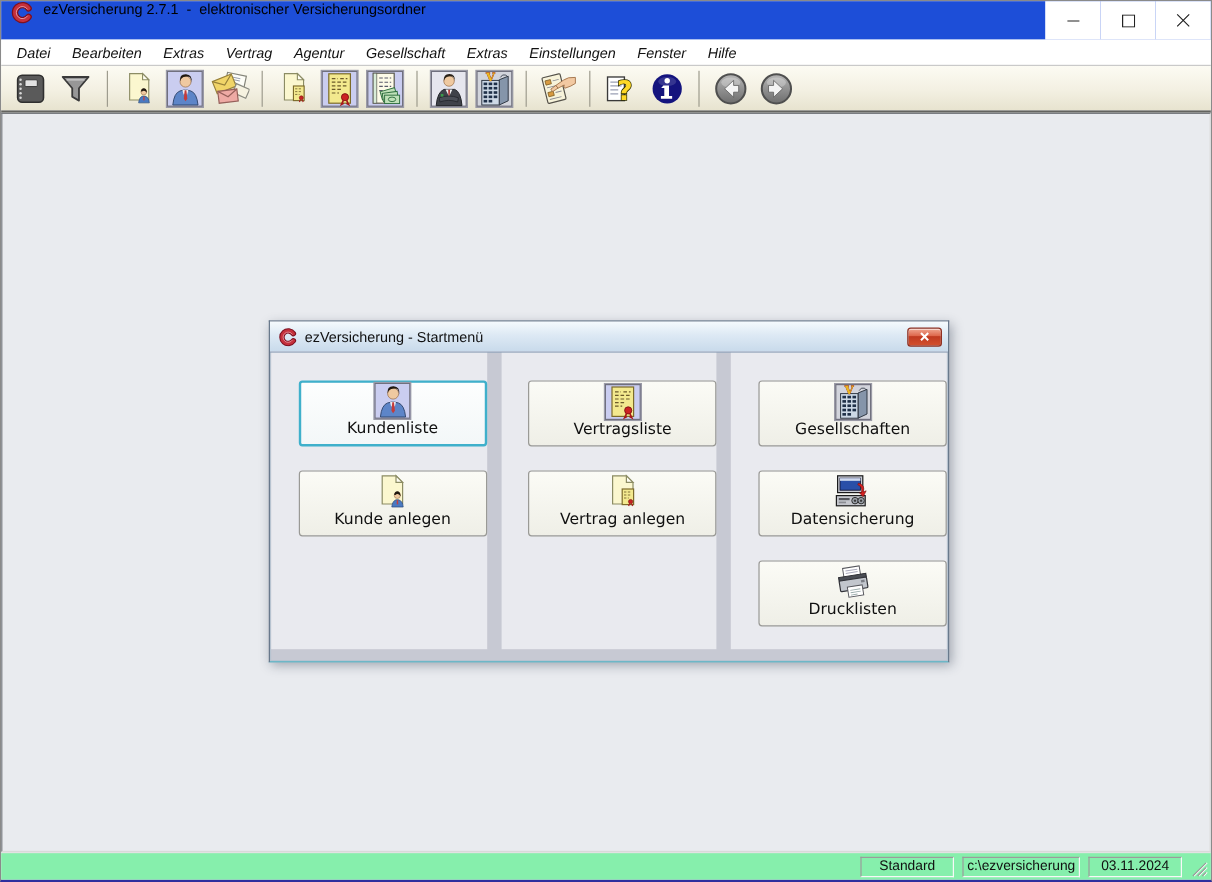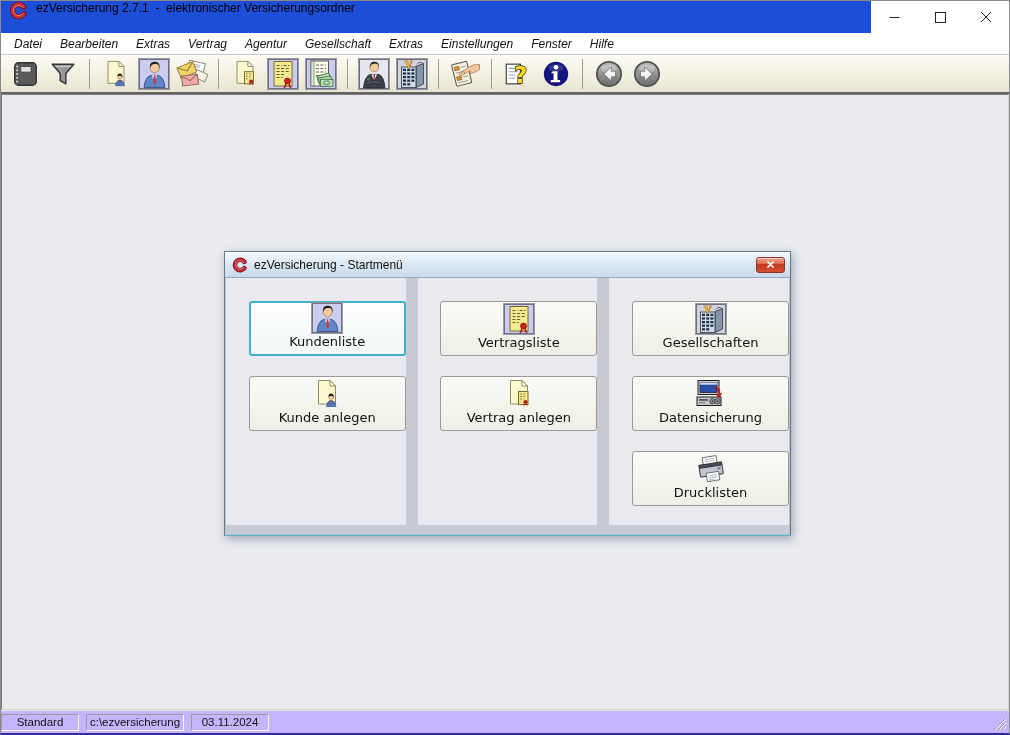--- a/index.html
+++ b/index.html
@@ -21,21 +21,21 @@
   .toolbar{height:37px;background:linear-gradient(#fcfbf3,#f3f0e2 55%,#e7e3cf);
     border-bottom:2px solid #63635f;display:flex;align-items:center;padding-left:5px;flex:0 0 auto;}
   .tb-btn{width:38px;height:34px;display:flex;align-items:center;justify-content:center;
     background:transparent;border:none;padding:0;}
   .tb-sep{width:1px;height:30px;background:#9e9c8e;margin:0 7px;flex:0 0 auto;}
   .tb-btn svg{display:block;}
   
   .content{flex:1 1 auto;position:relative;background:#e9ebef;
     border:1px solid;border-color:#797c81 #d9d9d9 #d9d9d9 #797c81;}
   
-  .dialog{position:absolute;left:222px;top:156px;width:567px;height:285px;box-sizing:border-box;
+  .dialog{position:absolute;left:222px;top:172px;width:567px;height:285px;box-sizing:border-box;
     border:1px solid #69798c;border-bottom-color:#58b2c4;
     box-shadow:inset 0 0 0 1px #b7c3d0, 2px 3px 9px rgba(40,50,70,.38);
     background:#c7c9d3;display:flex;flex-direction:column;}
   .dlg-titlebar{height:25px;flex:0 0 auto;display:flex;align-items:center;padding:0 5px;
     background:linear-gradient(#f5fafd,#dde9f4 45%,#c8daeb);border-bottom:1px solid #98a8bd;}
   .dlg-icon-app{width:16px;height:16px;margin-left:2px;}
   .dlg-title-text{margin-left:6px;font-size:12px;color:#101010;}
   .dlg-close{margin-left:auto;width:29px;height:16px;border-radius:3px;border:1px solid #8e3022;
     background:linear-gradient(#f0a690,#dd6347 45%,#c03a20 46%,#d2502e);
     display:flex;align-items:center;justify-content:center;box-shadow:inset 0 1px 0 rgba(255,255,255,.55);padding:0;}
@@ -44,22 +44,22 @@
     padding-top:23px;gap:20px;}
   .dlg-btn{width:157px;height:55px;box-sizing:border-box;border:1px solid #9a9a96;border-radius:3px;
     background:linear-gradient(#fbfbf6,#f2f2ea 60%,#ececе2);
     background:linear-gradient(#fbfbf6,#efefe7);
     display:flex;flex-direction:column;align-items:center;justify-content:flex-end;
     padding:3px 0 5px 0;gap:1px;font-family:"DejaVu Sans",sans-serif;font-size:13px;color:#101010;}
   .dlg-btn.focused{border:2px solid #3fb0cb;background:linear-gradient(#fdfefe,#f3f7f8);}
   .dlg-ic{height:33px;display:flex;align-items:flex-start;}
   .dlg-label{line-height:14px;}
   
-  .statusbar{height:22px;flex:0 0 auto;background:#c4b5fd;border-top:1px solid #e2e2e2;
-    display:flex;align-items:center;justify-content:flex-start;padding-right:24px;gap:7px;position:relative;}
+  .statusbar{height:22px;flex:0 0 auto;background:#86efac;border-top:1px solid #e2e2e2;
+    display:flex;align-items:center;justify-content:flex-end;padding-right:24px;gap:7px;position:relative;}
   .status-field{height:17px;box-sizing:border-box;border:1px solid;border-color:#9b9b9b #f8f8f8 #f8f8f8 #9b9b9b;
     font-size:11.5px;color:#111;display:flex;align-items:center;justify-content:center;}
   .sf-0{width:78px;} .sf-1{width:98px;} .sf-2{width:78px;}
   .resize-grip{position:absolute;right:2px;bottom:2px;}
 </style>
 </head>
 <body>
 
 <svg width="0" height="0" style="position:absolute" aria-hidden="true">
 <defs>

